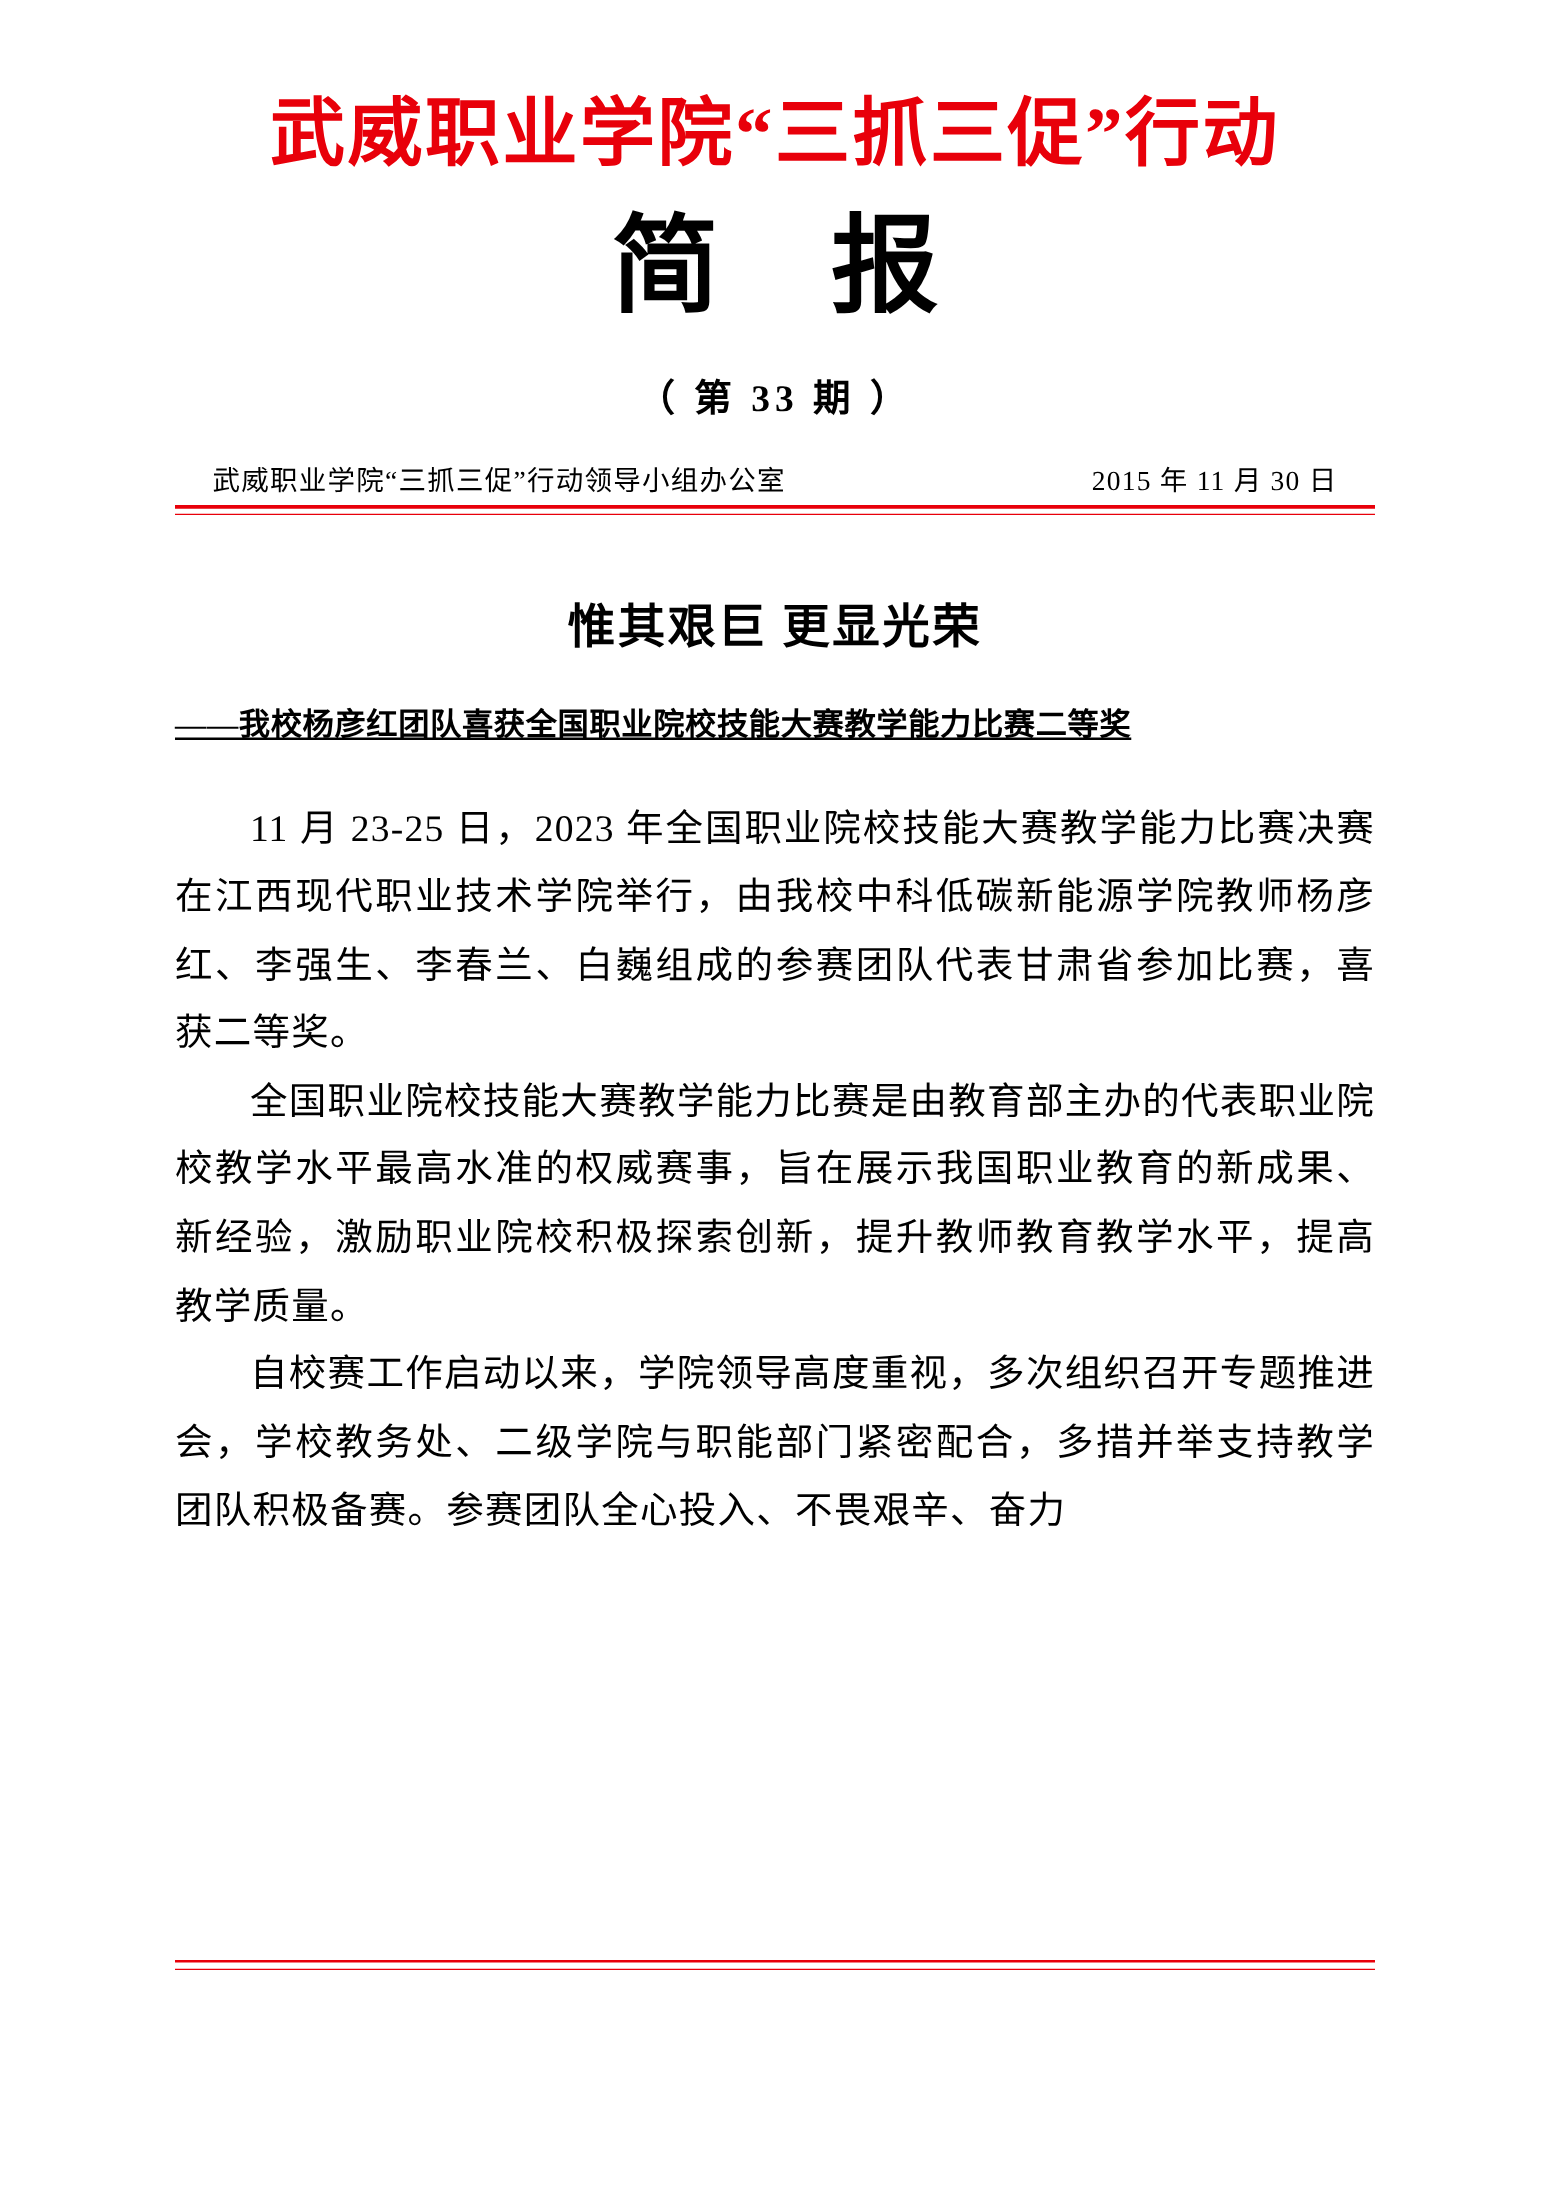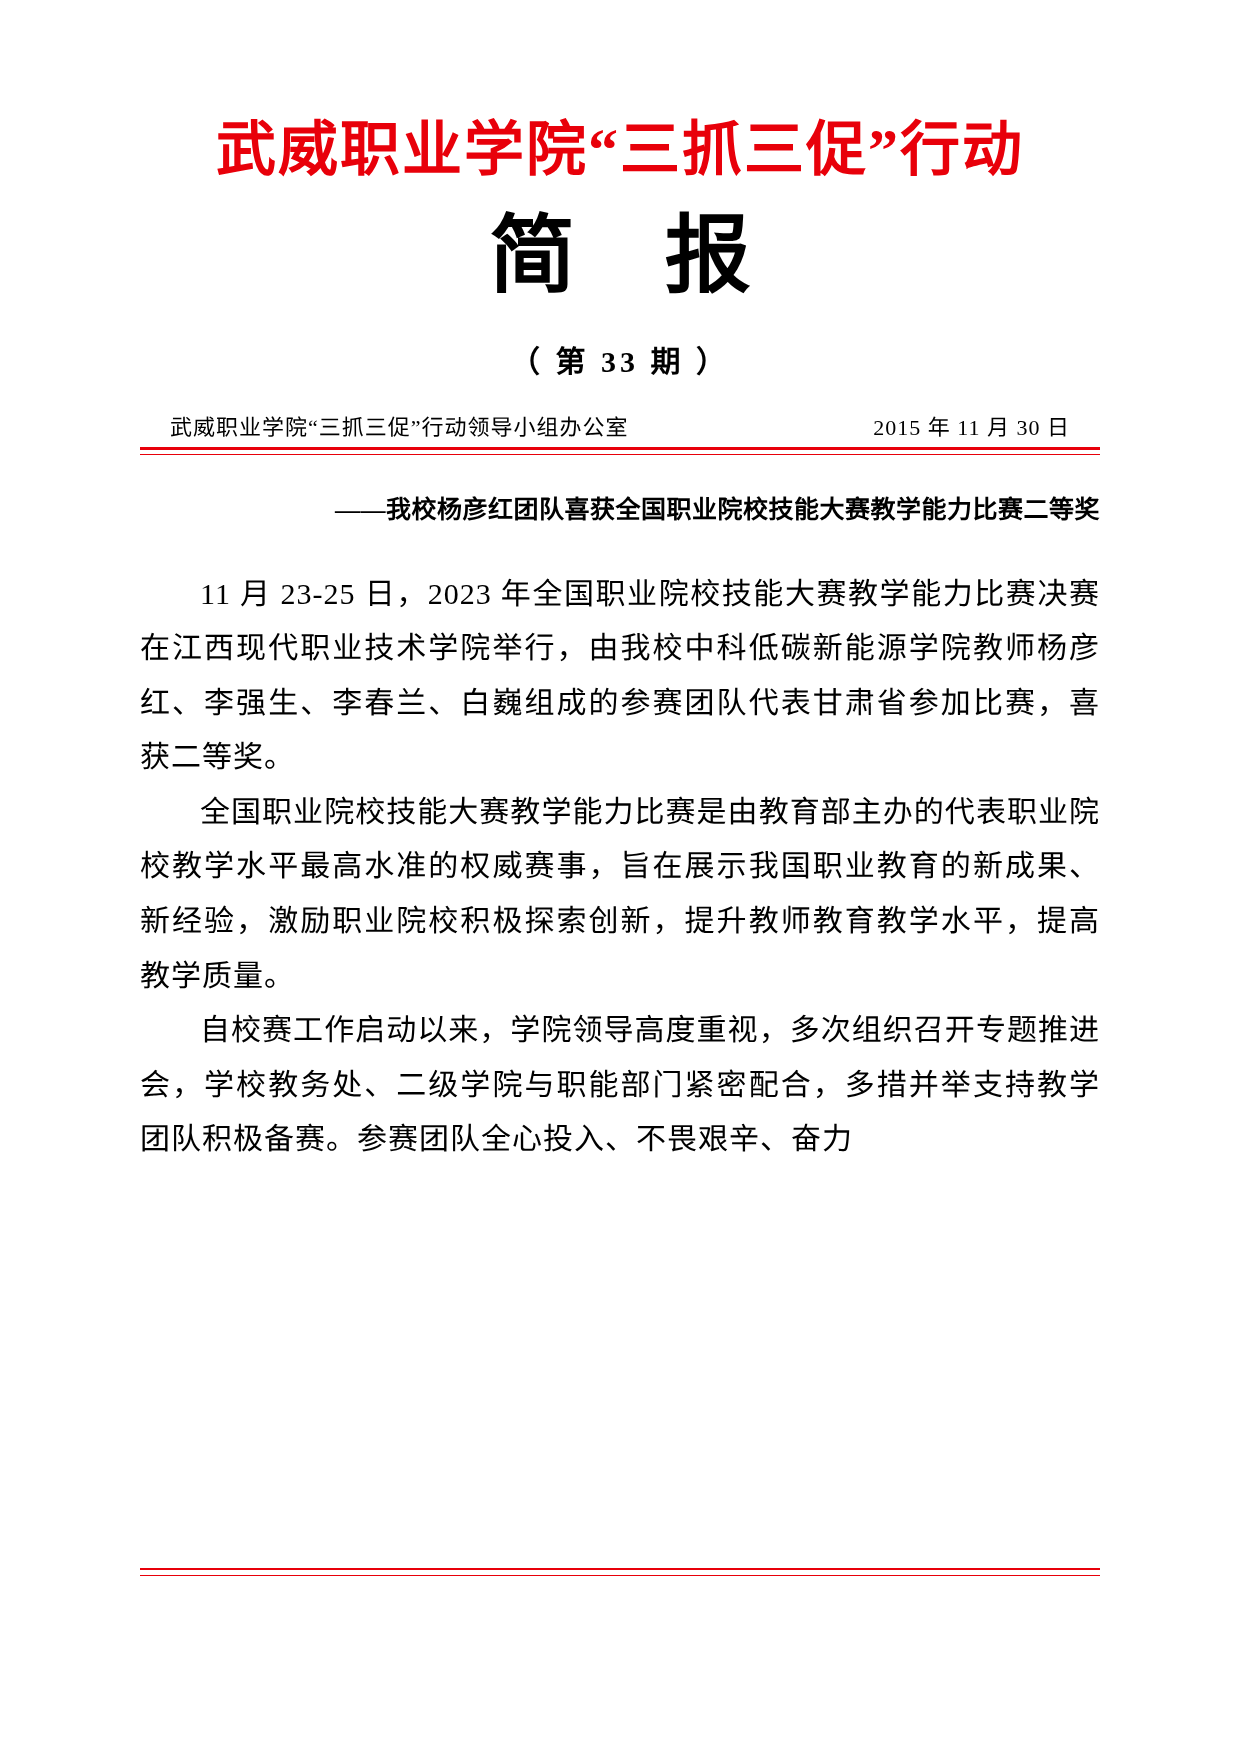--- a/index.html
+++ b/index.html
@@ -19,21 +19,21 @@
     position: absolute;
     left: 0; top: 0;
     width: 1240px;
     height: 1754px;
     box-sizing: border-box;
     padding: 0 140px;
   }
 
   
   .masthead {
-    padding-top: 116px;
+    padding-top: 73px;
     text-align: center;
   }
   .masthead-title {
     color: #e8000a;
     font-weight: bold;
     font-size: 60px;
     line-height: 1.15;
     letter-spacing: 2px;
     white-space: nowrap;
   }
@@ -79,26 +79,27 @@
 
   
   .headline {
     text-align: center;
     font-size: 38px;
     font-weight: bold;
     letter-spacing: 2px;
     margin-top: 58px;
   }
   .subheadline {
-    text-align: right;
+    text-align: left;
     font-size: 25px;
     font-weight: bold;
     letter-spacing: 0.5px;
     margin-top: 34px;
     white-space: nowrap;
+    text-decoration: underline;
   }
 
   
   .body-text {
     margin-top: 42px;
     font-size: 30px;
     line-height: 1.82;
     letter-spacing: 1px;
     text-align: justify;
     text-justify: inter-ideograph;
@@ -134,20 +135,21 @@
     <div class="issue-line">（ 第 33 期 ）</div>
   </div>
 
   <div class="imprint">
     <div class="office">武威职业学院“三抓三促”行动领导小组办公室</div>
     <div class="date">2015 年 11 月 30 日</div>
   </div>
   <div class="rule-thick"></div>
   <div class="rule-thin"></div>
 
+  <div class="headline">惟其艰巨 更显光荣</div>
   <div class="subheadline">——我校杨彦红团队喜获全国职业院校技能大赛教学能力比赛二等奖</div>
 
   <div class="body-text">
     <p>11 月 23-25 日，2023 年全国职业院校技能大赛教学能力比赛决赛在江西现代职业技术学院举行，由我校中科低碳新能源学院教师杨彦红、李强生、李春兰、白巍组成的参赛团队代表甘肃省参加比赛，喜获二等奖。</p>
     <p>全国职业院校技能大赛教学能力比赛是由教育部主办的代表职业院校教学水平最高水准的权威赛事，旨在展示我国职业教育的新成果、新经验，激励职业院校积极探索创新，提升教师教育教学水平，提高教学质量。</p>
     <p>自校赛工作启动以来，学院领导高度重视，多次组织召开专题推进会，学校教务处、二级学院与职能部门紧密配合，多措并举支持教学团队积极备赛。参赛团队全心投入、不畏艰辛、奋力</p>
   </div>
 
   <div class="footer-rules">
     <div class="rule-thin-top"></div>

